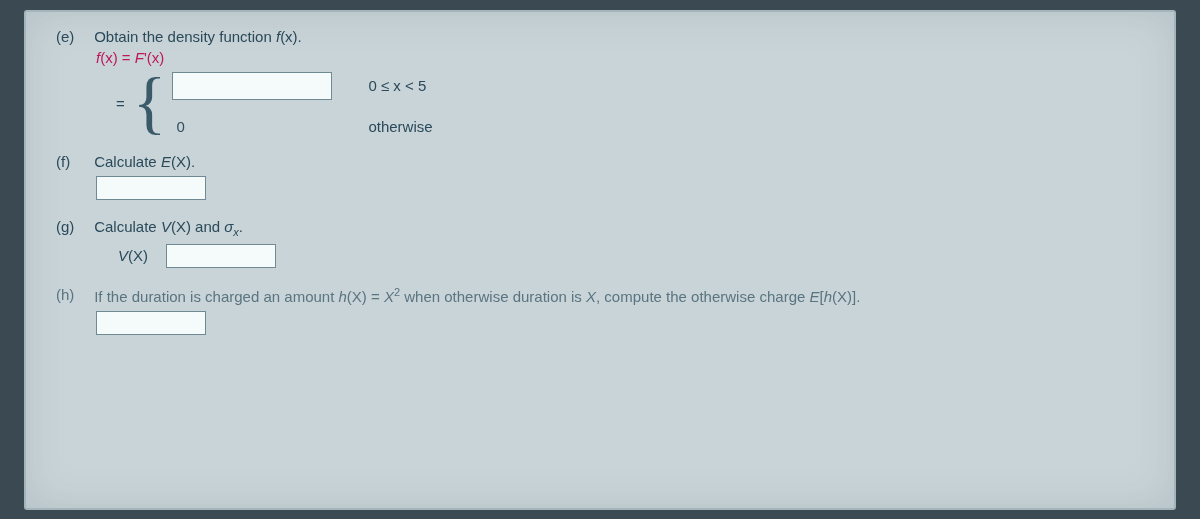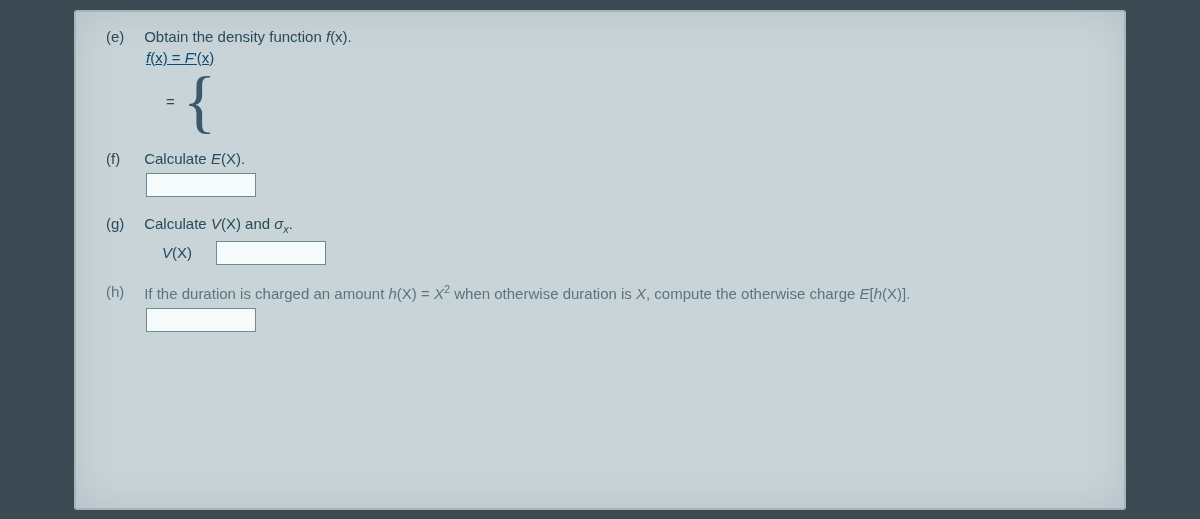--- a/index.html
+++ b/index.html
@@ -8,39 +8,39 @@
     width: 1200px;
     height: 519px;
     background: #3a4952;
     font-family: Verdana, Geneva, sans-serif;
     font-size: 15px;
     display: flex;
     align-items: center;
     justify-content: center;
   }
   .screen {
-    width: 1052px;
+    width: 1152px;
     height: 500px;
     background: #c9d4d8;
     border: 2px solid #a3b5bb;
     border-radius: 3px;
     padding: 16px 30px 10px 30px;
     color: #2a4a5a;
     position: relative;
     overflow: hidden;
     box-shadow: inset 0 0 40px rgba(70,90,100,0.15);
   }
   .part { margin-bottom: 18px; }
   .label { display: inline-block; width: 34px; vertical-align: top; }
   .prompt { display: inline-block; }
   .italic { font-style: italic; }
   .sub { font-size: 11px; vertical-align: sub; }
   .sup { font-size: 11px; vertical-align: super; }
   .indent { margin-left: 40px; margin-top: 6px; }
-  .eqline { margin-top: 4px; margin-left: 40px; color:#0c4a6e;text-decoration:underline; }
+  .eqline { margin-top: 4px; margin-left: 40px; color:#be185d; }
   .piecewise {
     display: flex;
     align-items: center;
     margin-left: 60px;
     margin-top: 6px;
   }
   .brace {
     font-size: 70px;
     line-height: 60px;
     color: #3a5a6a;
@@ -62,40 +62,50 @@
   .cond { color:#2a4a5a; }
   input.ans {
     width: 110px; height: 24px;
     background: #f5fbfb;
     border: 1px solid #6f8a93;
     font-size: 14px;
     padding: 2px 4px;
     color: #2a4a5a;
   }
   .row { display: flex; align-items: center; margin-top: 6px; margin-left: 40px; }
-  .rowlabel { width: 70px; text-align: right; padding-right: 24px; font-style: italic; color:#2a4a5a;}
+  .rowlabel { width: 70px; text-align: right; padding-right: 18px; font-style: italic; color:#2a4a5a;}
   .rowlabel .plain { font-style: normal; }
   .parth .label, .parth .prompt { color: #5a7480; }
 </style>
 </head>
 <body>
 
 <div class="screen">
 
   <div class="part">
     <span class="label">(e)</span>
     <span class="prompt">
       <span>Obtain the density function </span><span class="italic">f</span><span>(x).</span>
     </span>
     <div class="eqline">
       <span class="italic">f</span><span>(x) = </span><span class="italic">F</span><span>'(x)</span>
     </div>
     <div class="piecewise">
       <span>=</span>
       <span class="brace">{</span>
+      <div class="cases">
+        <div class="caserow">
+          <input class="ans casebox" type="text" style="width: 160px; height: 28px;">
+          <span class="cond">0 ≤ x &lt; 5</span>
+        </div>
+        <div class="caserow">
+          <span class="caseval0">0</span>
+          <span class="cond">otherwise</span>
+        </div>
+      </div>
     </div>
   </div>
 
   <div class="part">
     <span class="label">(f)</span>
     <span class="prompt">
       <span>Calculate </span><span class="italic">E</span><span>(X).</span>
     </span>
     <div class="indent">
       <input class="ans" type="text" style="">

